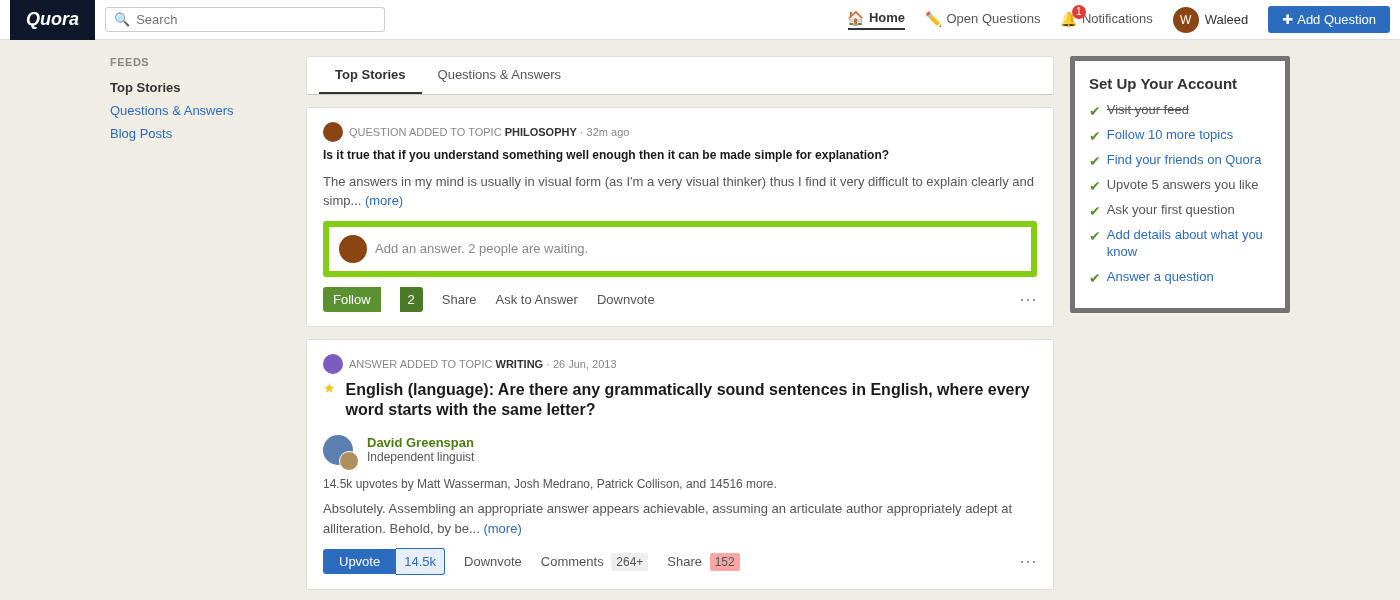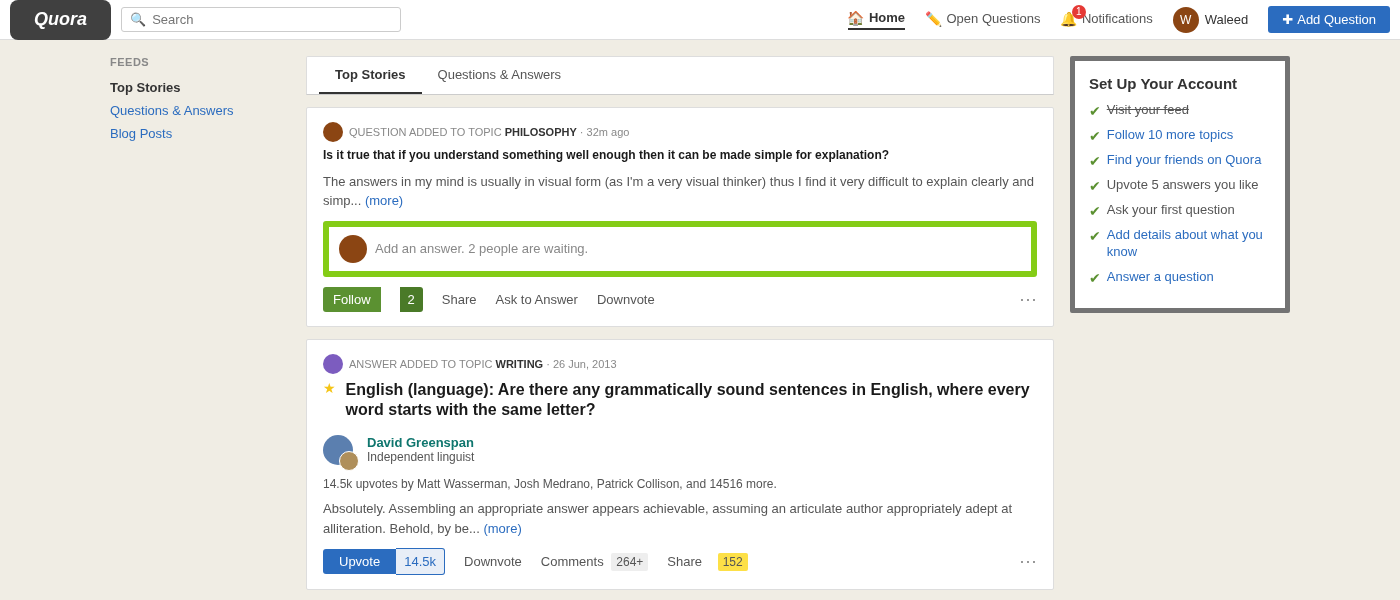--- a/index.html
+++ b/index.html
@@ -11,31 +11,30 @@
       align-items: center;
       background: #fff;
       border-bottom: 1px solid #ddd;
       height: 40px;
       padding: 0 10px;
       position: fixed;
       top: 0; left: 0; right: 0;
       z-index: 100;
     }
     .navbar-logo {
-      background: #404040;
+      background: #0f172a;
       color: #fff;
       font-weight: bold;
       font-size: 18px;
-      padding: 6px 24px;
+      padding: 6px 16px;
       margin-right: 10px;
       font-style: italic;
       height: 40px;
       display: flex;
       align-items: center;
-      border-radius: 8px;
     }
     .navbar-search {
       display: flex;
       align-items: center;
       border: 1px solid #ccc;
       border-radius: 3px;
       padding: 4px 8px;
       width: 280px;
       background: #fff;
       margin-right: auto;
@@ -302,21 +301,21 @@
       height: 20px;
       border-radius: 50%;
       background: #af8f5b;
       position: absolute;
       bottom: 0; right: 0;
       border: 1px solid #fff;
     }
     .author-name {
       font-weight: bold;
       font-size: 13px;
-      color: #0f766e;
+      color: #4d7c0f;
     }
     .author-title {
       font-size: 12px;
       color: #555;
     }
     .upvote-info {
       font-size: 12px;
       color: #555;
       margin-bottom: 8px;
     }
@@ -495,21 +494,21 @@
           <button class="btn-upvote">Upvote</button>
           <span class="btn-upvote-count">14.5k</span>
         </div>
         <a class="action-link">Downvote</a>
         <a class="action-link">
           <span>Comments</span>
           <span style="margin-left:4px;background:#eee;padding:2px 5px;border-radius:2px;font-size:12px;">264+</span>
         </a>
         <a class="action-link">
           <span>Share</span>
-          <span style="margin-left:12px;background:#fde047;padding:2px 5px;border-radius:2px;font-size:12px;">152</span>
+          <span style="margin-left:4px;background:#fca5a5;padding:2px 5px;border-radius:2px;font-size:12px;">152</span>
         </a>
         <span class="action-dots">···</span>
       </div>
     </div>
 
   </div>
 
   <div class="right-sidebar">
     <div class="account-card">
       <div class="account-title">Set Up Your Account</div>

